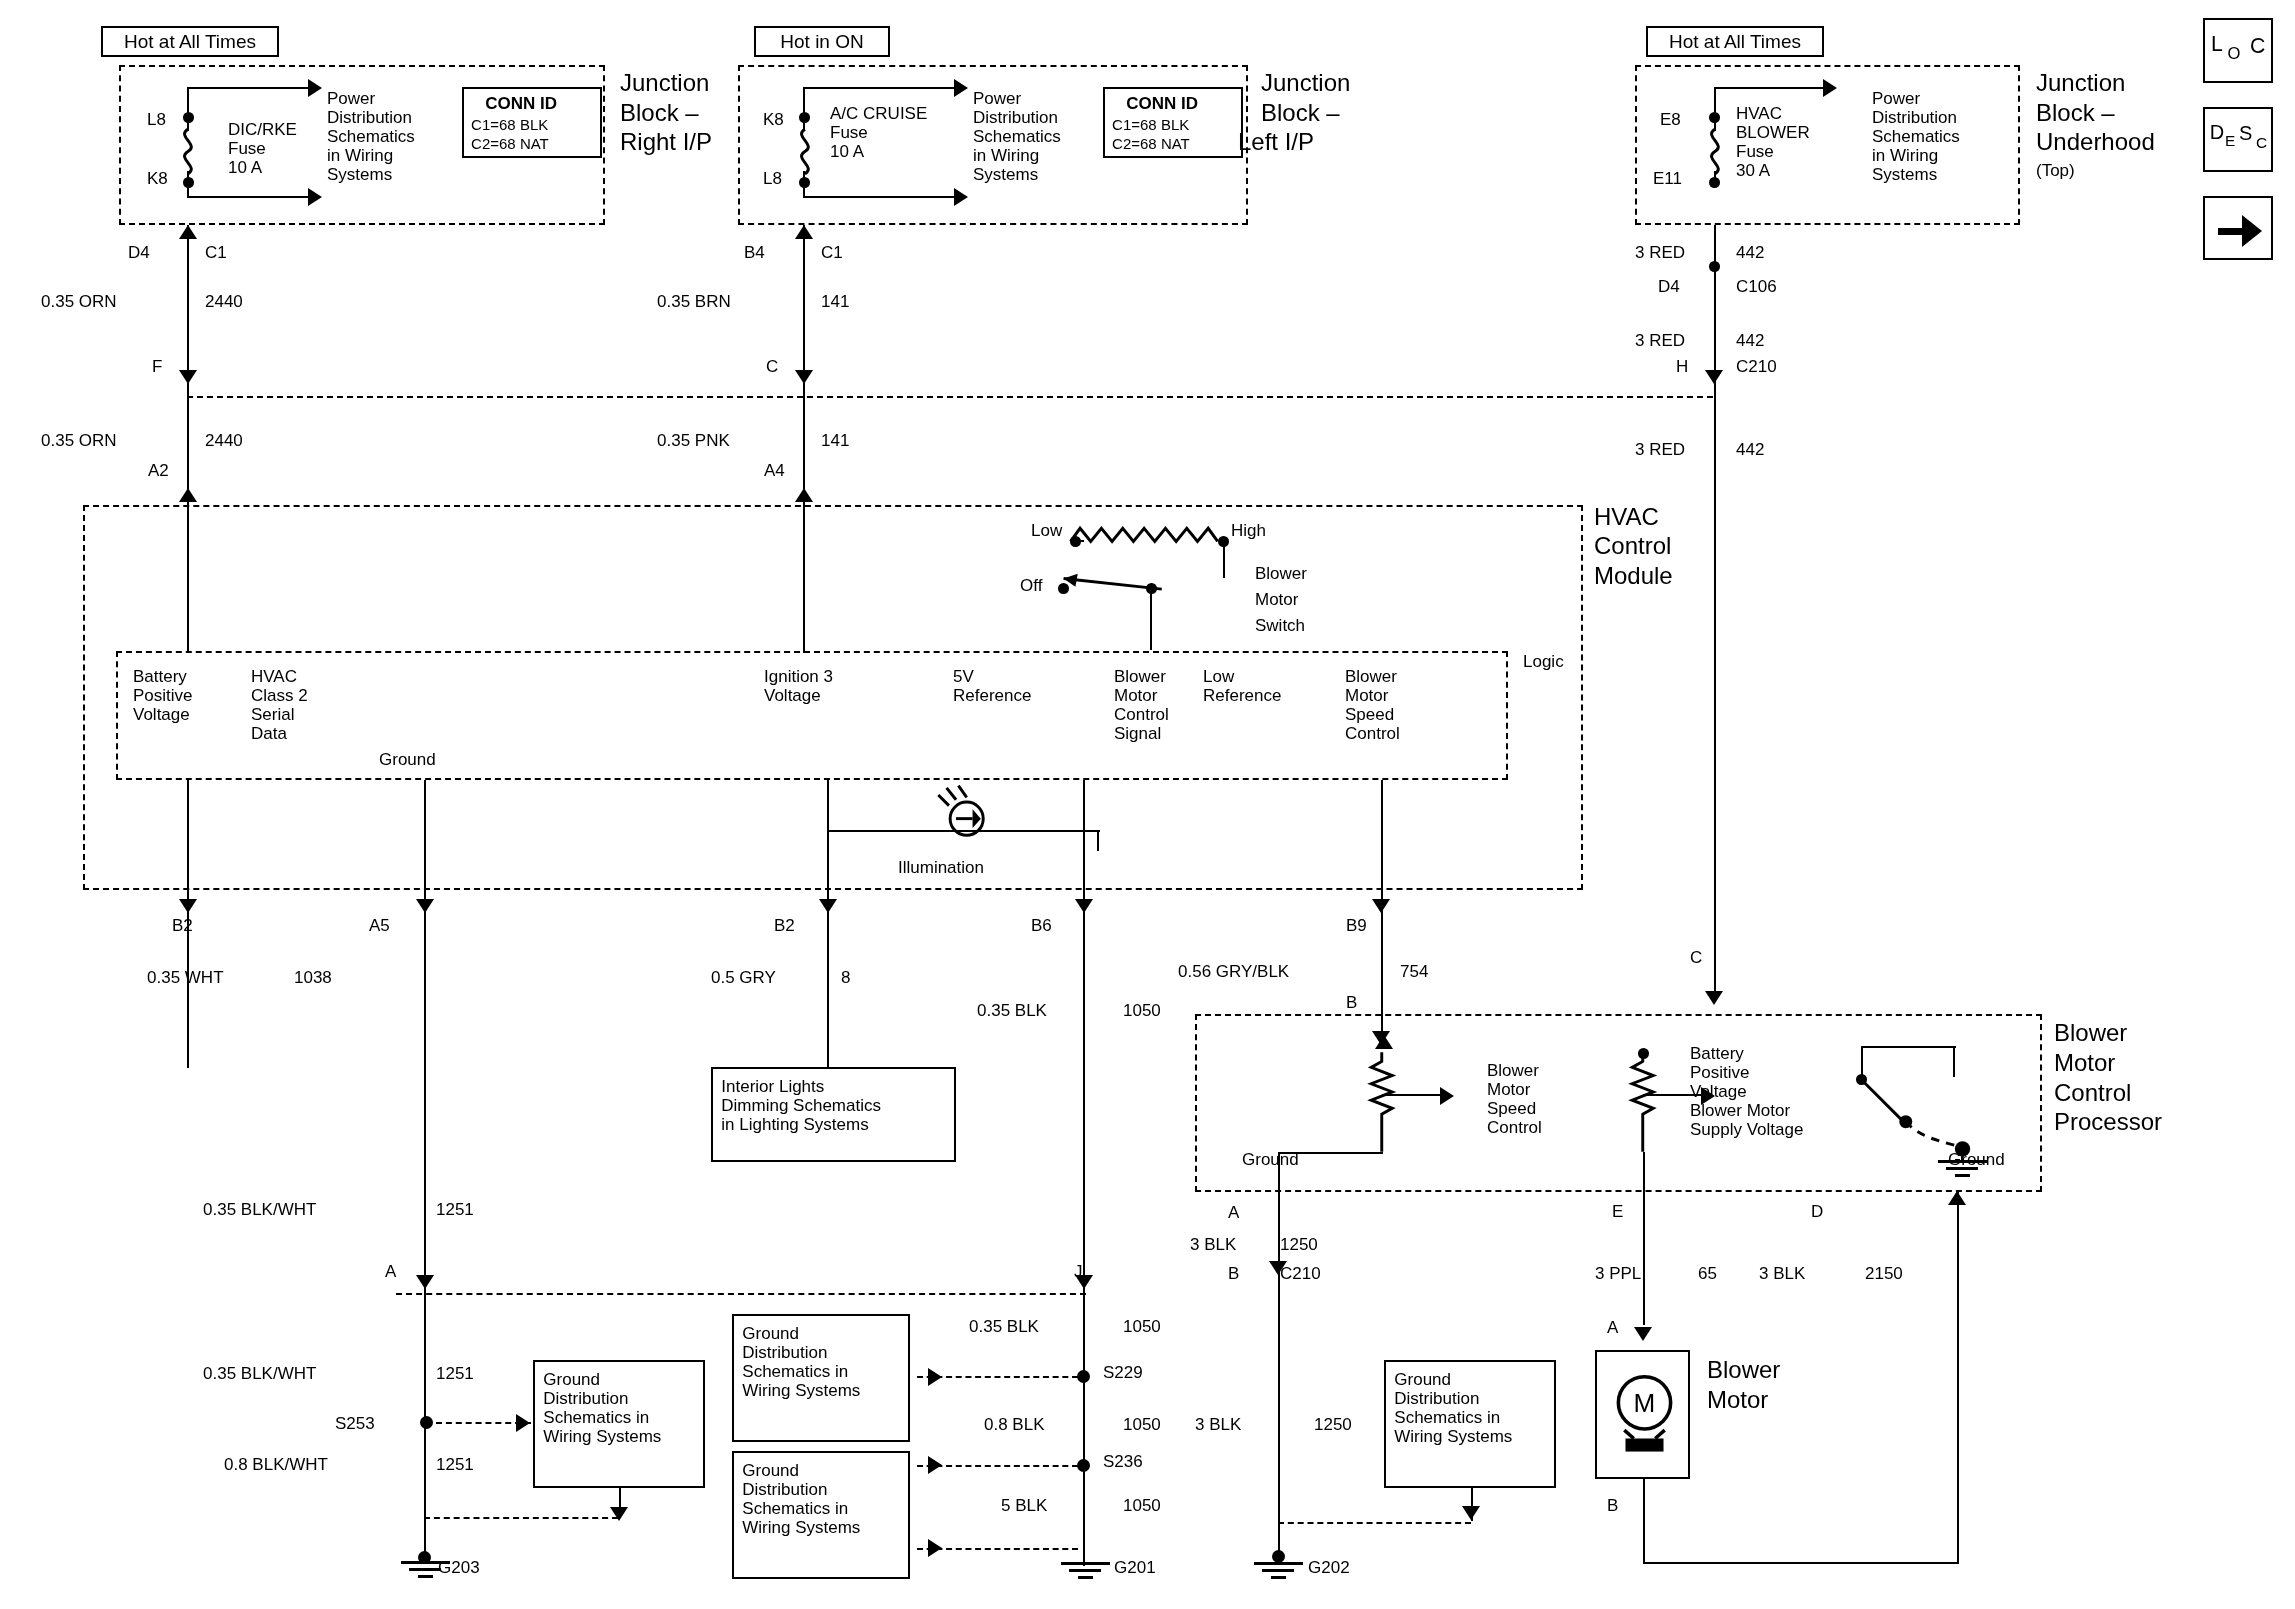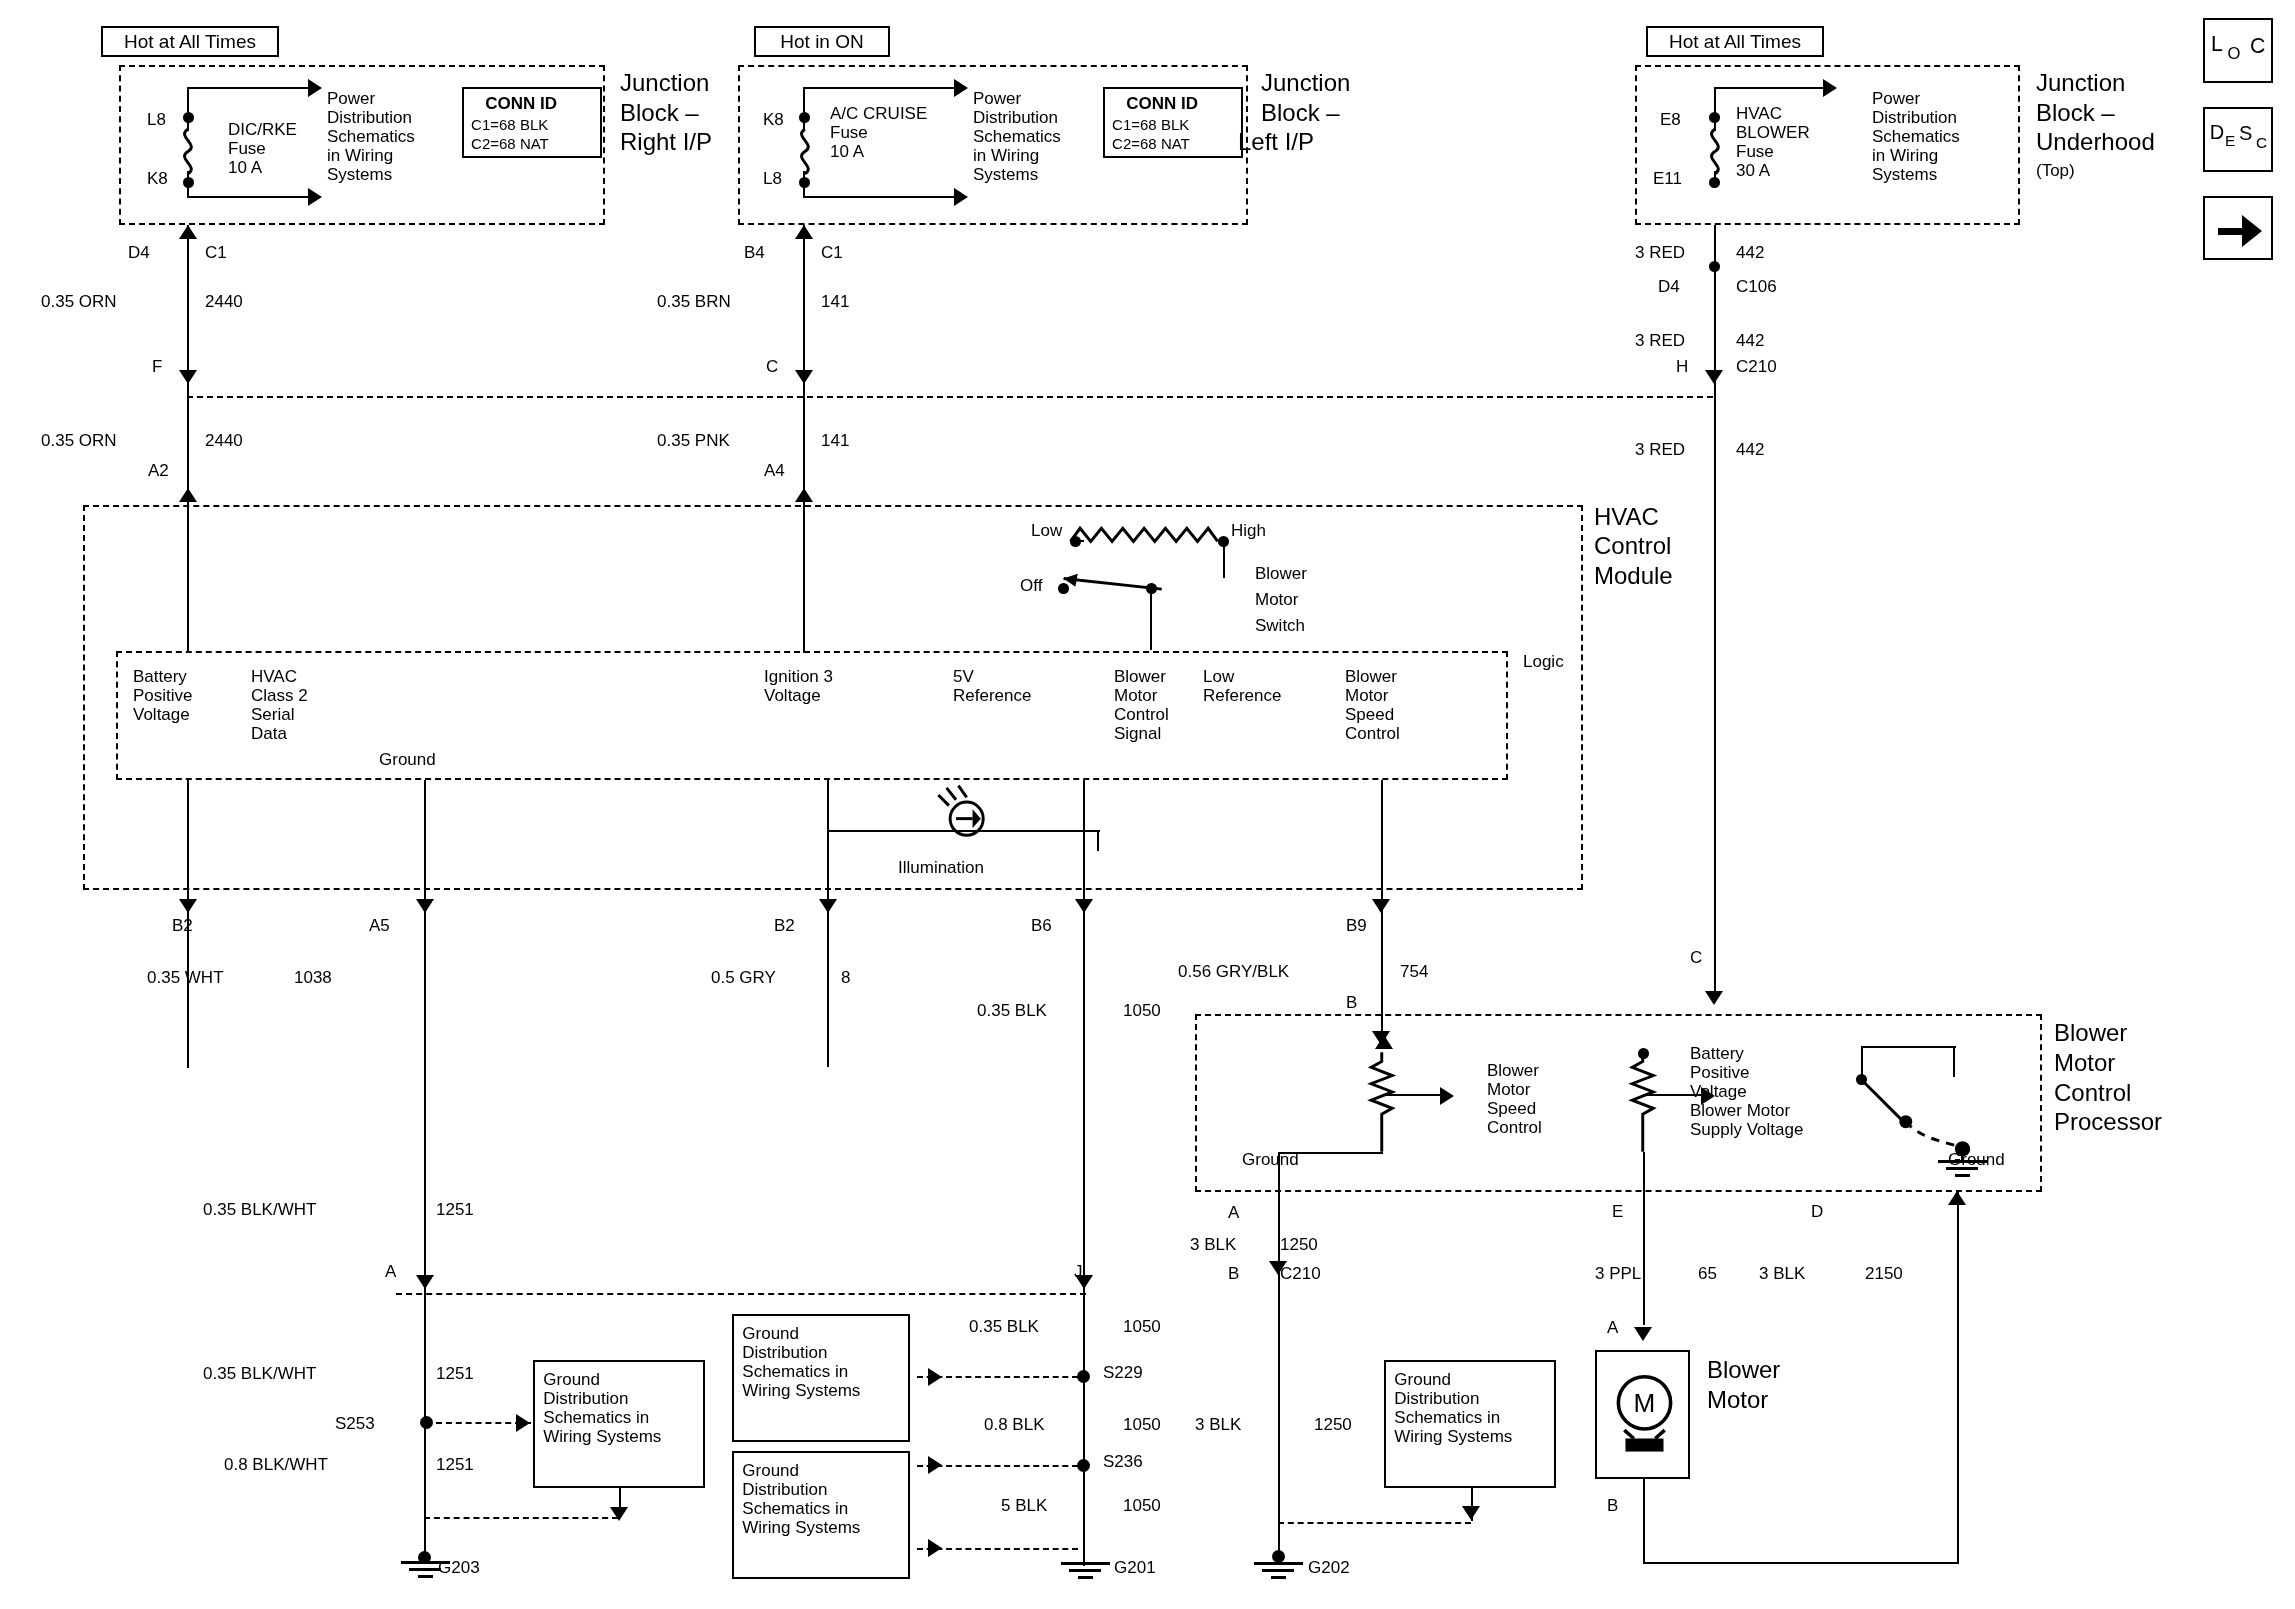--- a/index.html
+++ b/index.html
@@ -285,20 +285,25 @@
   <div class="t sm" style="left:1400px;top:962px;">754</div>
   <div class="t sm" style="left:1346px;top:993px;">B</div>
 
   <div class="vl" style="left:187px;top:914px;height:154px;"></div>
   <div class="vl" style="left:424px;top:914px;height:640px;"></div>
   <div class="vl" style="left:827px;top:914px;height:153px;"></div>
   <div class="vl" style="left:1083px;top:914px;height:652px;"></div>
   <div class="vl" style="left:1381px;top:914px;height:130px;"></div>
   <div class="arrowD" style="left:1372px;top:1031px;"></div>
 
+  <div class="box" style="left:711px;top:1067px;width:245px;height:95px;">
+    <div class="t sm" style="left:8.3px;top:8.3px;"><span>Interior Lights
+Dimming Schematics
+in Lighting Systems</span></div>
+  </div>
 
   <div class="t sm" style="left:203px;top:1200px;">0.35 BLK/WHT</div>
   <div class="t sm" style="left:436px;top:1200px;">1251</div>
   <div class="t sm" style="left:385px;top:1262px;">A</div>
   <div class="arrowD" style="left:416px;top:1275px;"></div>
   <div class="t sm" style="left:1074px;top:1262px;">J</div>
   <div class="arrowD" style="left:1075px;top:1275px;"></div>
 
   <div class="t sm" style="left:203px;top:1364px;">0.35 BLK/WHT</div>
   <div class="t sm" style="left:436px;top:1364px;">1251</div>

